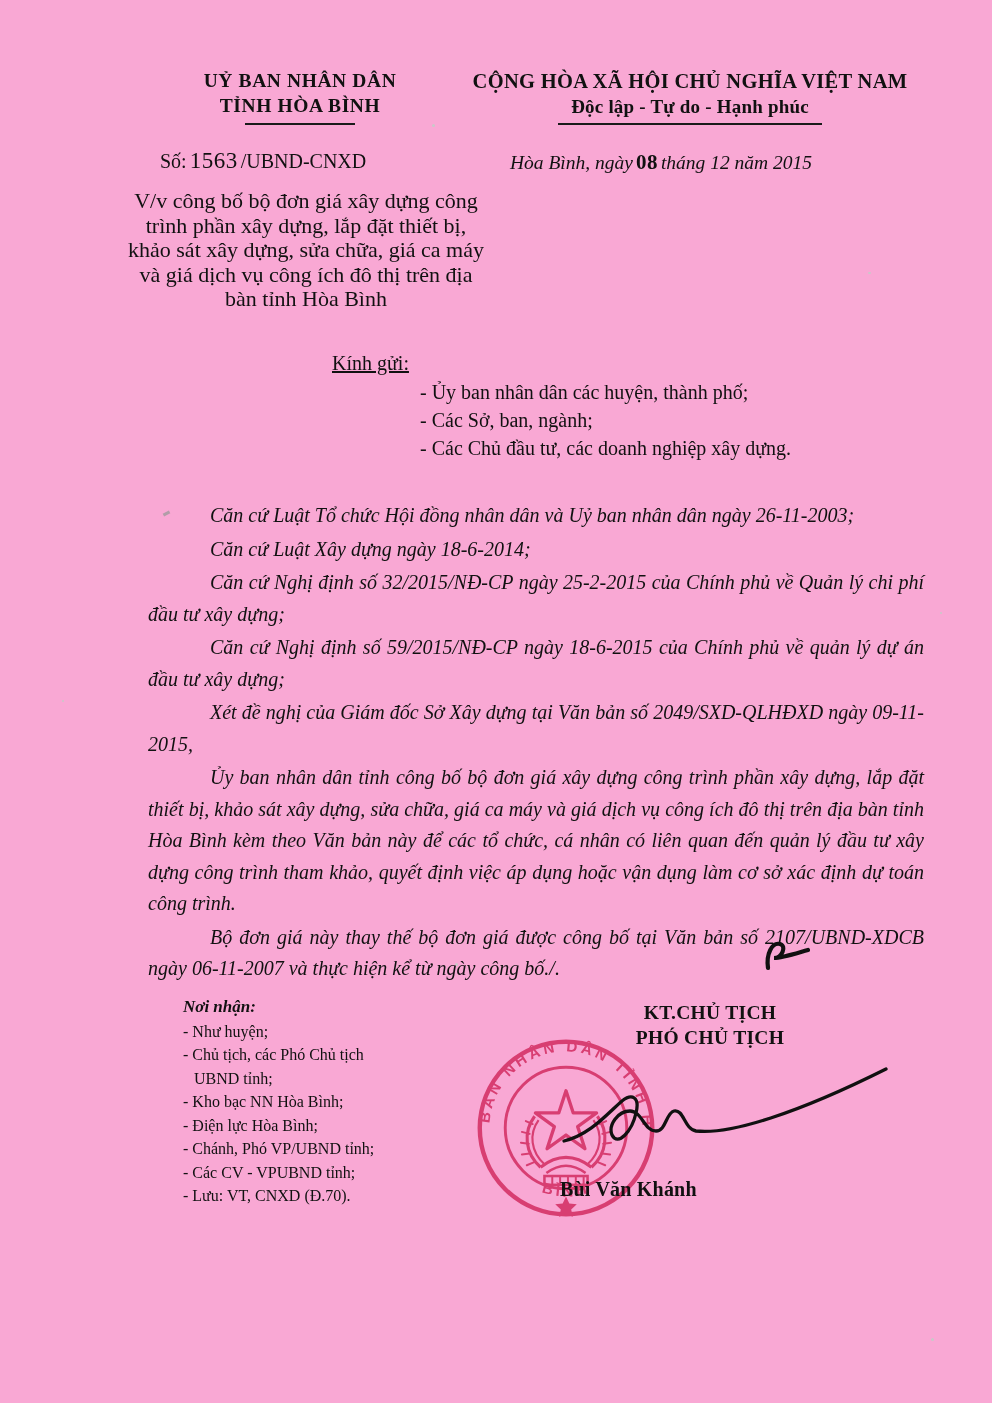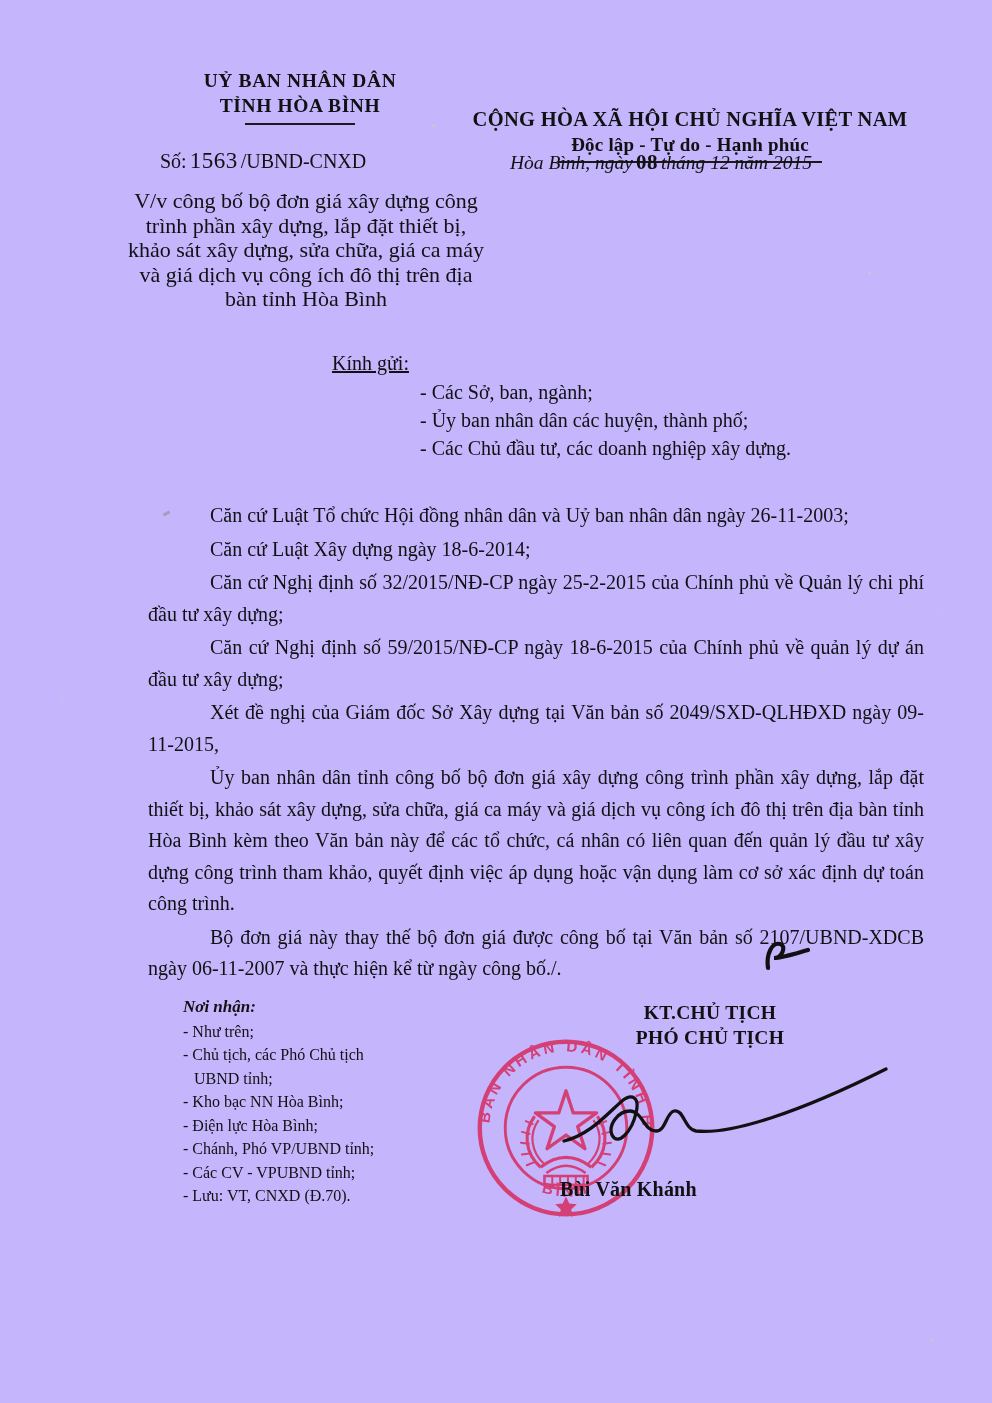--- a/index.html
+++ b/index.html
@@ -10,21 +10,21 @@
   }
   body {
     font-family: "Liberation Serif", "DejaVu Serif", serif;
     color: #111111;
   }
   .page {
     position: relative;
     width: 992px;
     height: 1403px;
     margin: 0 auto;
-    background: #c4b5fd;
+    background: #f9a8d4;
     overflow: hidden;
   }
 
   
   .speck {
     position: absolute;
     background: #c9c9c9;
     border-radius: 50%;
     pointer-events: none;
   }
@@ -57,21 +57,20 @@
     background: #1a1a1a;
     margin: 5px auto 0 auto;
   }
 
   .nation-block {
     position: absolute;
     left: 455px;
     top: 0;
     width: 470px;
     text-align: center;
-    margin-top: 38px;
   }
   .nation-line1 {
     font-weight: bold;
     font-size: 20.5px;
     letter-spacing: 0.3px;
     line-height: 26px;
     white-space: nowrap;
   }
   .nation-line2 {
     font-weight: bold;
@@ -152,20 +151,21 @@
     top: 500px;
     width: 776px;
     font-size: 20px;
     line-height: 31.5px;
     text-align: justify;
     text-justify: inter-word;
   }
   .body-text p {
     margin: 0 0 2px 0;
     text-indent: 62px;
+    font-style: italic;
   }
 
   
   .stray-mark {
     position: absolute;
     left: 163px;
     top: 512px;
     width: 7px;
     height: 3px;
     background: #9a9a9a;
@@ -277,43 +277,43 @@
   </div>
 
   <div class="docnum"><span>Số:</span><span class="num">1563</span><span>/UBND-CNXD</span></div>
 
   <div class="place-date"><span>Hòa Bình, ngày</span><span class="daynum">08</span><span>tháng 12 năm</span>&nbsp;<span>2015</span></div>
 
   <div class="subject">V/v công bố bộ đơn giá xây dựng công trình phần xây dựng, lắp đặt thiết bị, khảo sát xây dựng, sửa chữa, giá ca máy và giá dịch vụ công ích đô thị trên địa bàn tỉnh Hòa Bình</div>
 
   <div class="kinhgui">Kính gửi:</div>
   <div class="recipients">
+    <div>- Ủy ban nhân dân các huyện, thành phố;</div>
     <div>- Các Sở, ban, ngành;</div>
-    <div>- Ủy ban nhân dân các huyện, thành phố;</div>
     <div>- Các Chủ đầu tư, các doanh nghiệp xây dựng.</div>
   </div>
 
   <div class="stray-mark"></div>
   <div class="body-text">
     <p>Căn cứ Luật Tổ chức Hội đồng nhân dân và Uỷ ban nhân dân ngày 26-11-2003;</p>
     <p>Căn cứ Luật Xây dựng ngày 18-6-2014;</p>
     <p>Căn cứ Nghị định số 32/2015/NĐ-CP ngày 25-2-2015 của Chính phủ về Quản lý chi phí đầu tư xây dựng;</p>
     <p>Căn cứ Nghị định số 59/2015/NĐ-CP ngày 18-6-2015 của Chính phủ về quản lý dự án đầu tư xây dựng;</p>
     <p>Xét đề nghị của Giám đốc Sở Xây dựng tại Văn bản số 2049/SXD-QLHĐXD ngày 09-11-2015,</p>
     <p>Ủy ban nhân dân tỉnh công bố bộ đơn giá xây dựng công trình phần xây dựng, lắp đặt thiết bị, khảo sát xây dựng, sửa chữa, giá ca máy và giá dịch vụ công ích đô thị trên địa bàn tỉnh Hòa Bình kèm theo Văn bản này để các tổ chức, cá nhân có liên quan đến quản lý đầu tư xây dựng công trình tham khảo, quyết định việc áp dụng hoặc vận dụng làm cơ sở xác định dự toán công trình.</p>
     <p>Bộ đơn giá này thay thế bộ đơn giá được công bố tại Văn bản số 2107/UBND-XDCB ngày 06-11-2007 và thực hiện kể từ ngày công bố./.</p>
   </div>
 
   <svg class="para-squiggle" viewBox="0 0 54 34">
     <path d="M8 30 C6 16, 12 4, 20 6 C27 8, 22 20, 14 20 C22 20, 34 16, 48 12" fill="none" stroke="#111" stroke-width="4.2" stroke-linecap="round"></path>
   </svg>
 
   <div class="noinhan">
     <div class="title">Nơi nhận:</div>
-    <div>- Như trên;</div>
+    <div>- Như huyện;</div>
     <div>- Chủ tịch, các Phó Chủ tịch</div>
     <div class="cont">UBND tỉnh;</div>
     <div>- Kho bạc NN Hòa Bình;</div>
     <div>- Điện lực Hòa Bình;</div>
     <div>- Chánh, Phó VP/UBND tỉnh;</div>
     <div>- Các CV - VPUBND tỉnh;</div>
     <div>- Lưu: VT, CNXD (Đ.70).</div>
   </div>
 
   <div class="sign-block">

